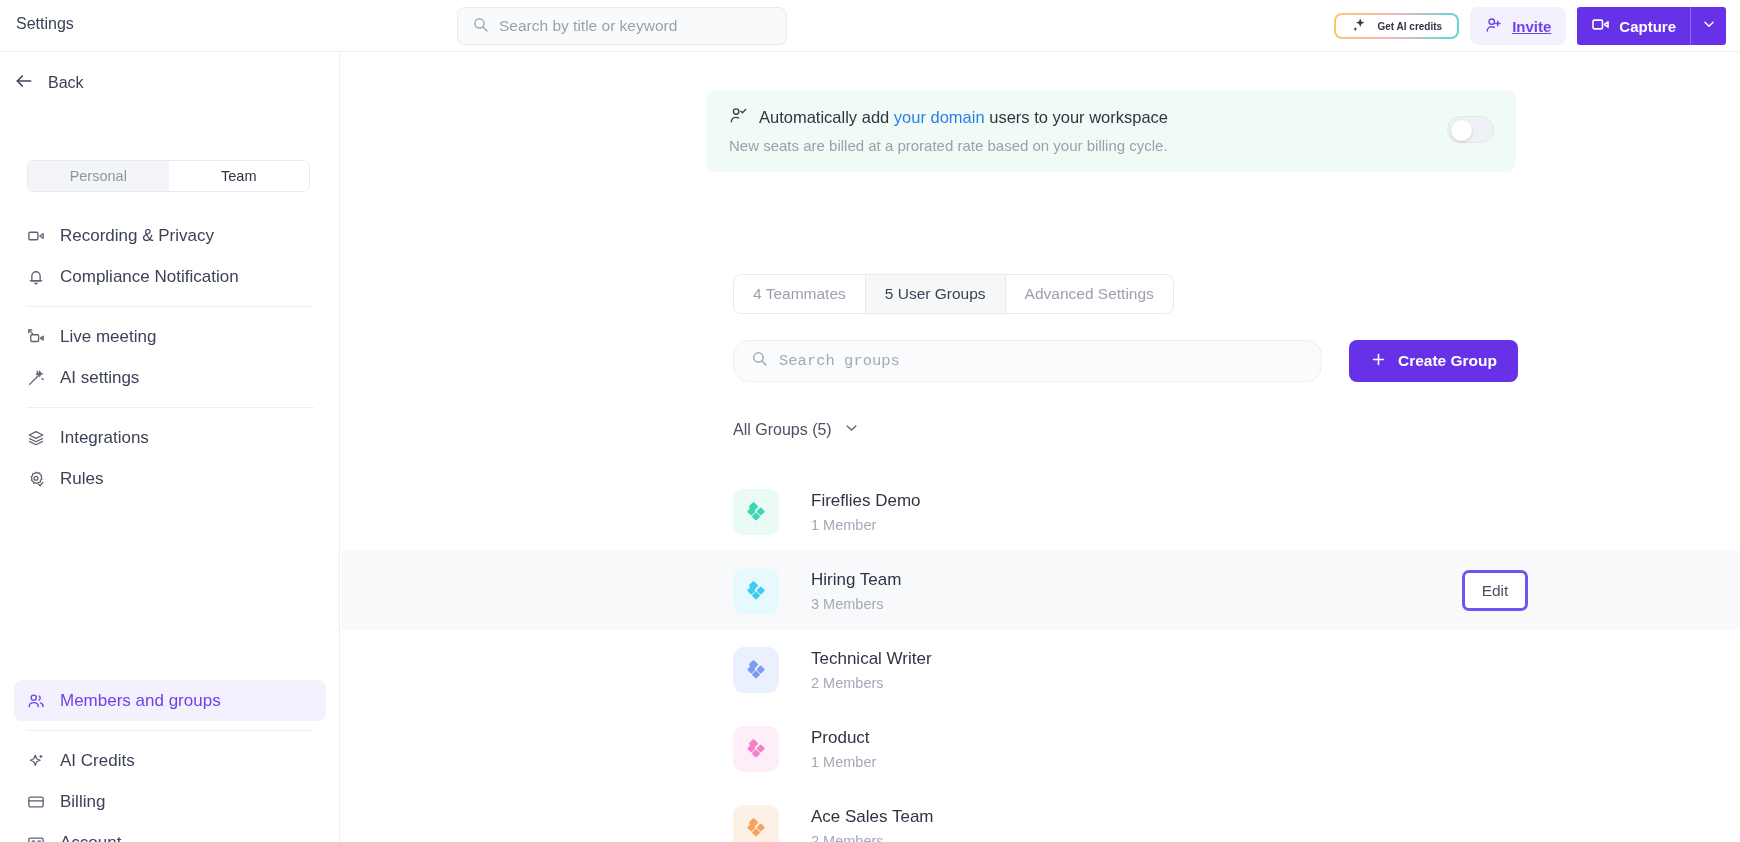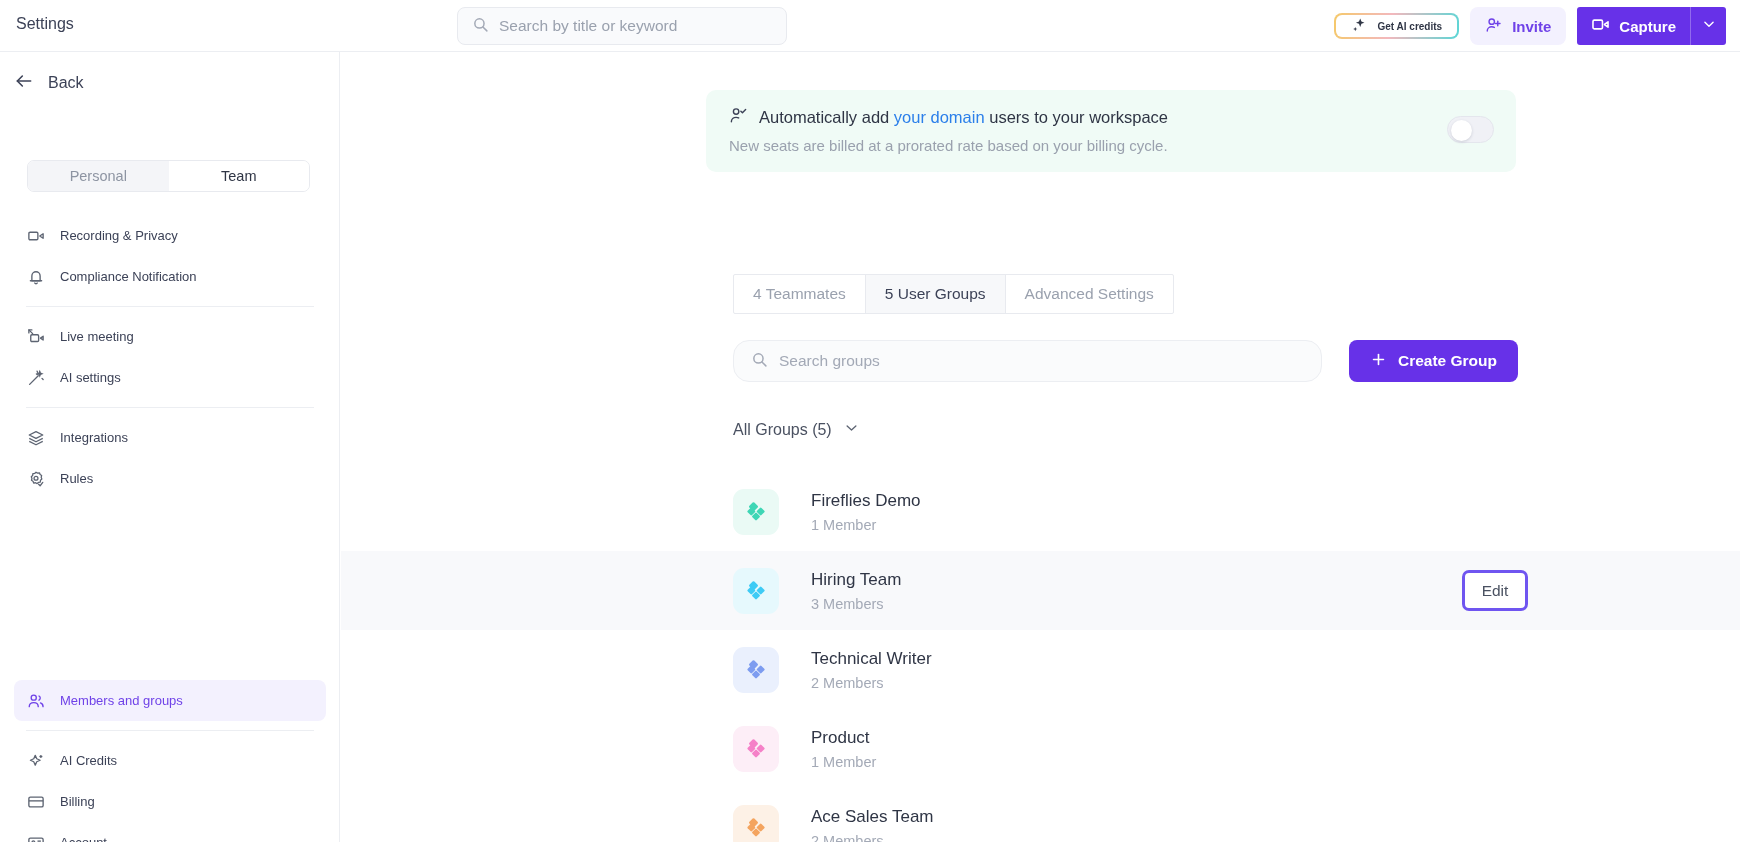--- a/index.html
+++ b/index.html
@@ -41,21 +41,21 @@
     border: 2px solid transparent;
     background-image: linear-gradient(#fff,#fff), linear-gradient(100deg,#f5c96a 0%, #f3b8bd 45%, #5bd6d6 100%);
     background-origin: border-box; background-clip: padding-box, border-box;
     display: flex; align-items: center; gap: 9px; cursor: pointer;
     font-size: 10px; font-weight: bold; color: #2f3545;
   }
   .btn-invite {
     height: 38px; padding: 0 15px; border-radius: 8px;
     background: #f3f1fe; border: none; cursor: pointer;
     display: flex; align-items: center; gap: 9px;
-    font-size: 15px; font-weight: bold; color: #6f42e8;
+    font-size: 15px; font-weight: bold; color: #6f42e8; text-decoration: underline;
   }
   .btn-capture-grp {
     height: 38px; display: flex; align-items: stretch;
     border-radius: 3px; overflow: hidden; cursor: pointer;
     background: #6731e8;
   }
   .btn-capture {
     padding: 0 14px 0 14px; display: flex; align-items: center; gap: 9px;
     color: #fff; font-size: 15px; font-weight: bold;
   }
@@ -85,21 +85,21 @@
     flex: 1; display: flex; align-items: center; justify-content: center;
     font-size: 14.5px; cursor: pointer; color: #8d94a2;
   }
   .seg .opt.on { background: #f4f5f8; }
   .seg .opt.sel { color: #2f3545; background: #fff; }
 
   .nav { position: absolute; left: 14px; top: 163px; width: 312px; }
   .nav-item {
     height: 41px; display: flex; align-items: center; gap: 14px;
     padding: 0 12px; border-radius: 8px; cursor: pointer;
-    color: #3c4257; font-size: 13px;
+    color: #3c4257; font-size: 17px;
   }
   .nav-item .ico { width: 20px; height: 20px; display: flex; align-items: center; justify-content: center; flex: none; }
   .nav-item.active { background: #f3f1fe; color: #6f42e8; }
   .nav-sep { height: 1px; background: #eceef2; margin: 9px 12px 9px 12px; }
   .nav-gap { height: 181px; }
 
   
   .main {
     position: absolute; left: 341px; top: 52px;
     width: 1399px; height: 790px; background: #fff; overflow: hidden;
@@ -125,36 +125,36 @@
     background: #f0f1f6; border: 1px solid #e4e6ed; cursor: pointer;
   }
   .toggle .knob {
     position: absolute; left: 3px; top: 2.5px;
     width: 21px; height: 21px; border-radius: 50%;
     background: #fff; box-shadow: 0 1px 3px rgba(40,50,80,.18);
   }
 
   .tabs {
     position: absolute; left: 392px; top: 222px;
-    display: flex; border: 1px solid #e8eaef; border-radius: 2px; overflow: hidden;
+    display: flex; border: 1px solid #e8eaef; border-radius: 8px; overflow: hidden;
     background: #fff; height: 40px;
   }
   .tab {
     padding: 0 19px; display: flex; align-items: center;
     font-size: 15.5px; color: #9aa1ae; cursor: pointer;
     border-right: 1px solid #e8eaef;
   }
   .tab:last-child { border-right: none; }
   .tab.active { background: #f7f8fa; color: #3c4257; }
 
   .searchrow { position: absolute; left: 392px; top: 288px; width: 785px; height: 42px; }
   .group-search {
     position: absolute; left: 0; top: 0; width: 589px; height: 42px;
     background: #fafbfc; border: 1px solid #eceef2; border-radius: 16px;
-    display: flex; align-items: center; gap: 11px; padding: 0 17px; cursor: text;
+    display: flex; align-items: center; gap: 11px; padding: 0 17px; cursor: text; font-family: Liberation Mono, monospace;
   }
   .group-search .ph { font-size: 15.5px; color: #a3a9b6; }
   .btn-create {
     position: absolute; right: 0; top: 0; height: 42px; padding: 0 21px;
     background: #6731e8; border-radius: 8px; cursor: pointer;
     display: flex; align-items: center; gap: 11px;
     color: #fff; font-size: 15.5px; font-weight: bold;
   }
 
   .filter {

